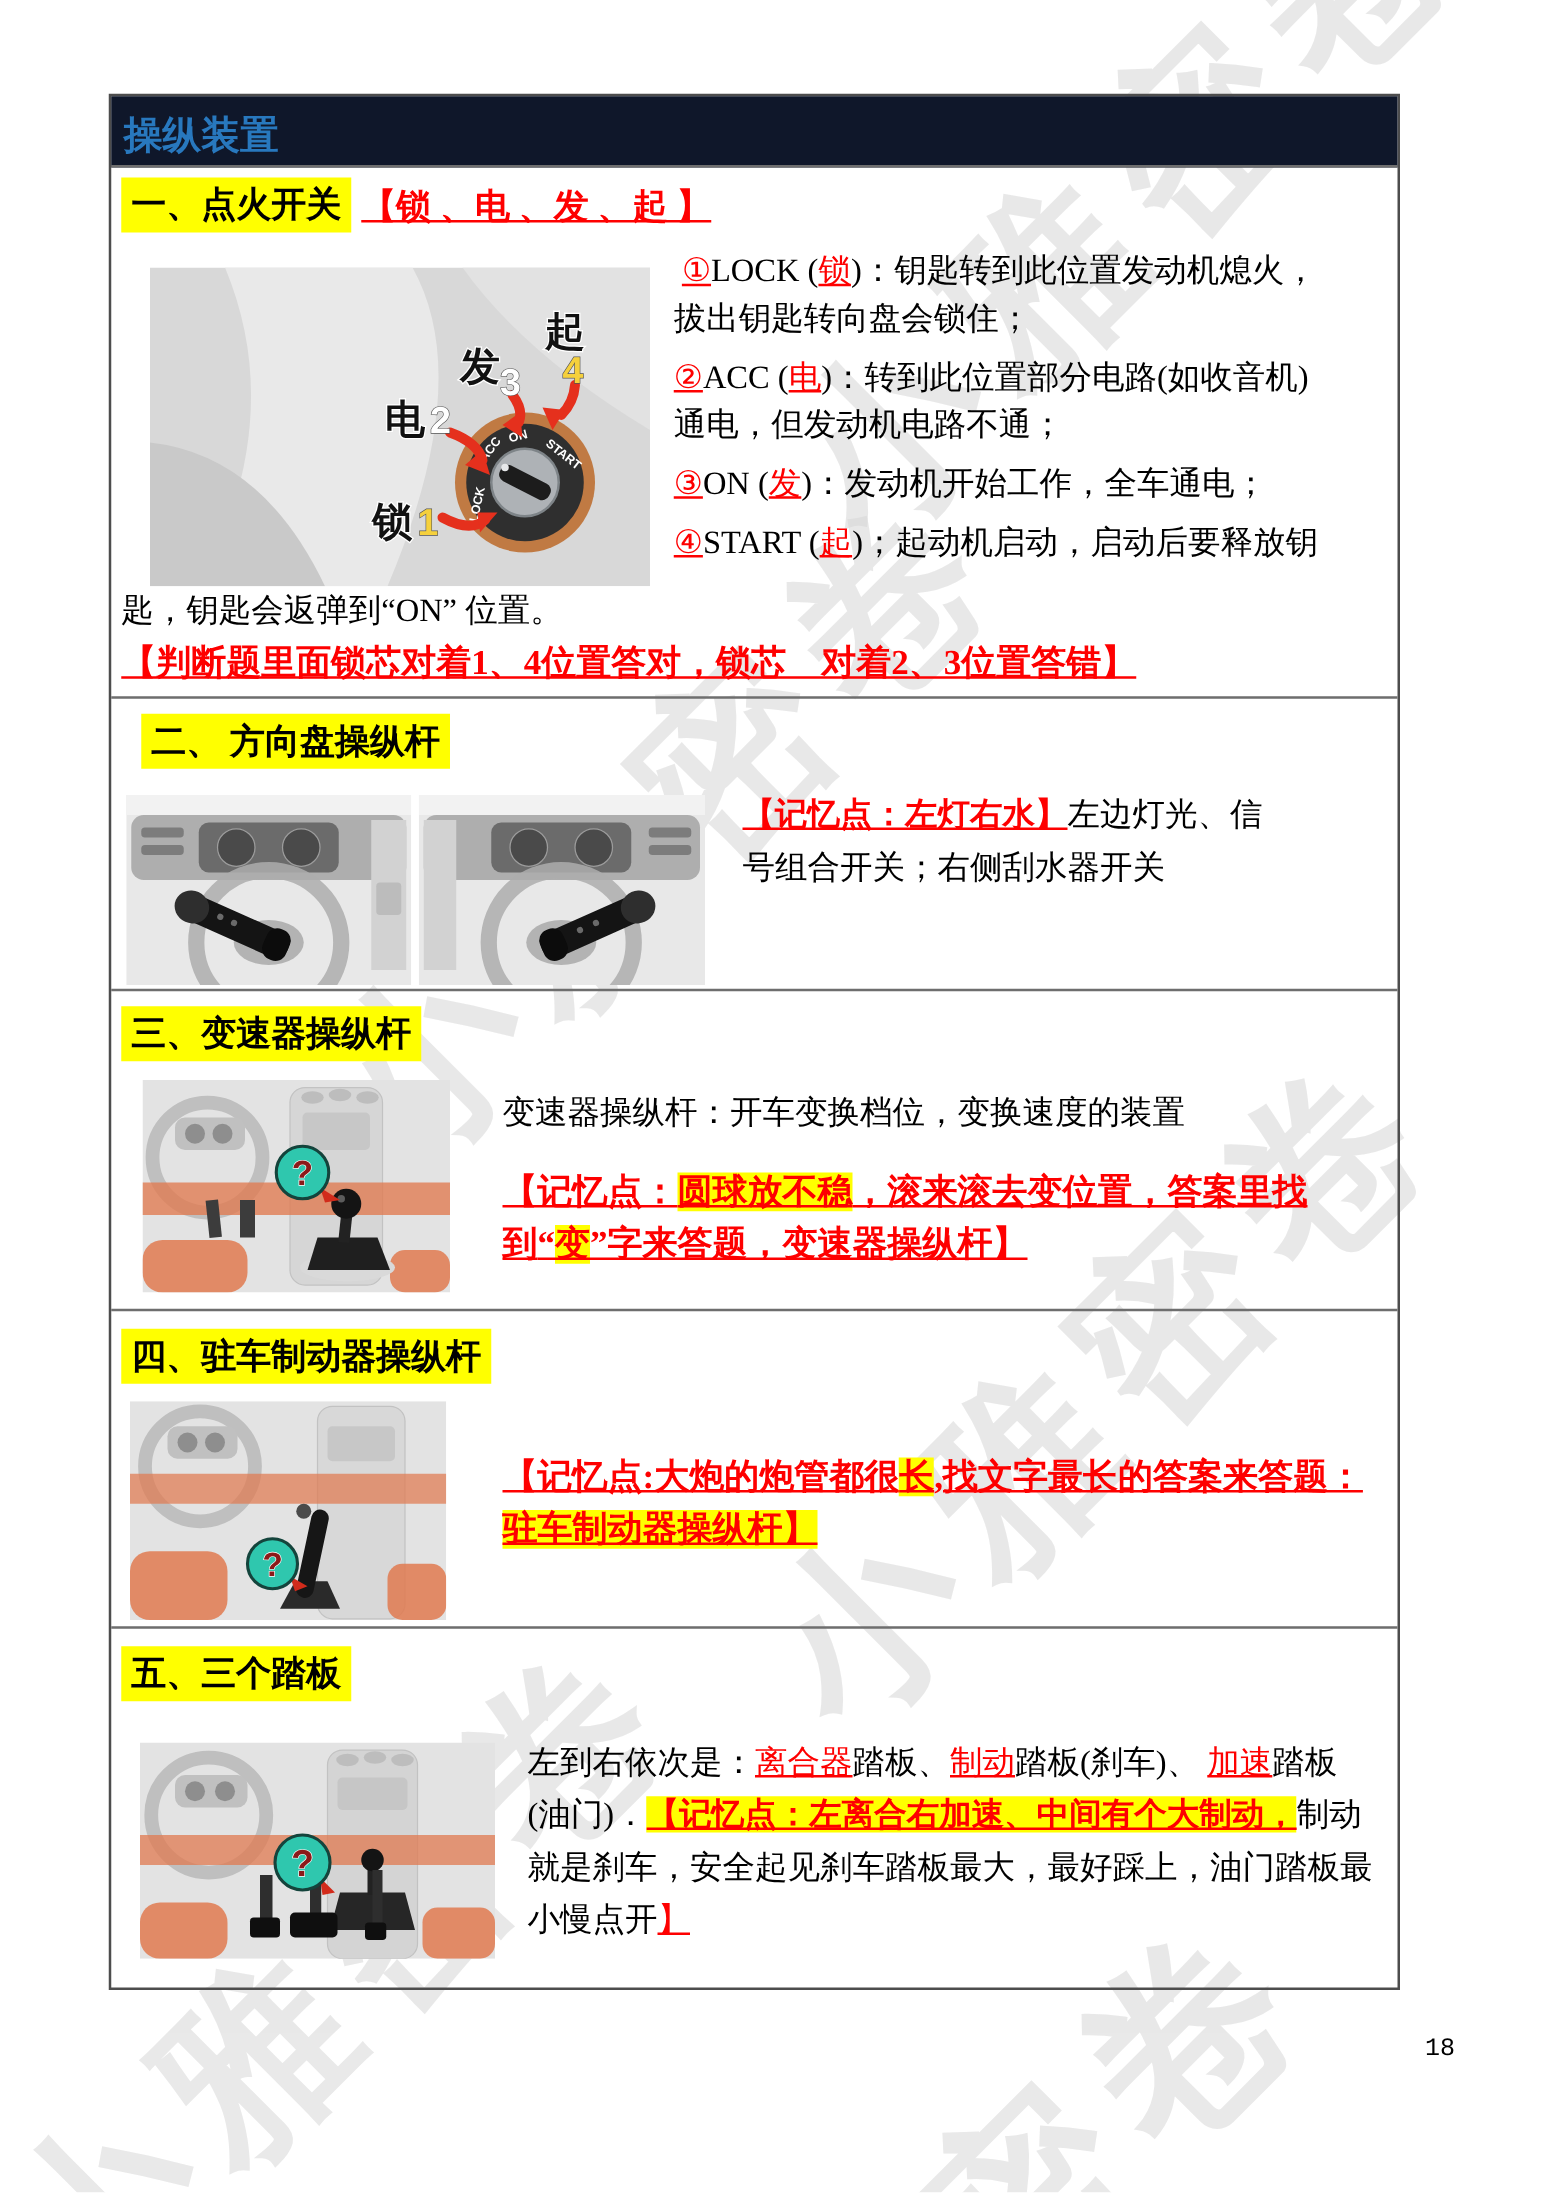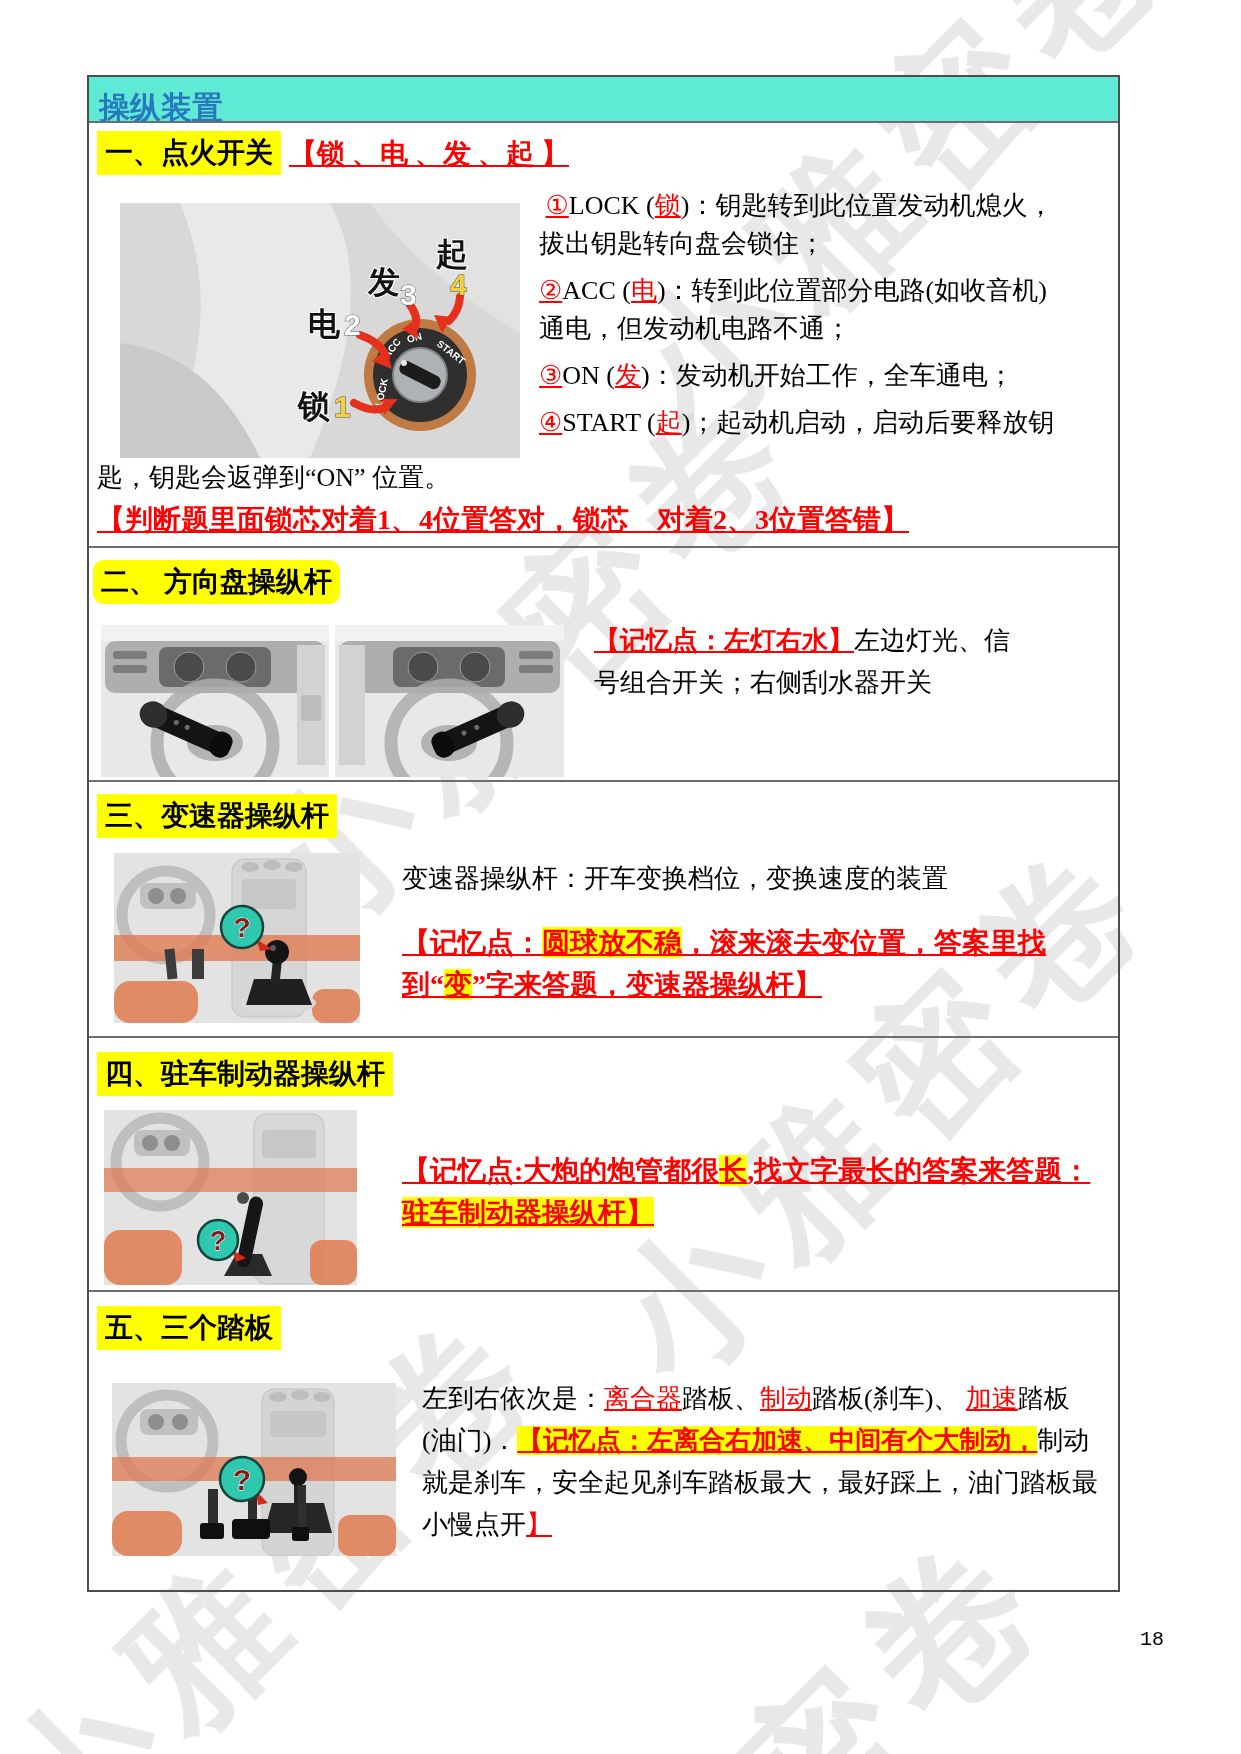--- a/index.html
+++ b/index.html
@@ -6,21 +6,21 @@
   #page{position:relative;width:1241px;height:1754px;background:#ffffff;overflow:hidden;
         font-family:"Liberation Serif","DejaVu Serif",serif;color:#000;}
   
   .wm{position:absolute;white-space:nowrap;color:#d7d7d7;opacity:.55;font-weight:bold;
       letter-spacing:22px;transform:rotate(-45deg);z-index:0;pointer-events:none;}
   
   #frame{position:absolute;left:87px;top:75px;width:1033px;height:1517px;
          border:2px solid #4d4d4d;box-sizing:border-box;z-index:1;}
   .row{position:relative;box-sizing:border-box;border-bottom:2px solid #6e6e6e;}
   .row:last-child{border-bottom:none;}
-  #row-header{height:46px;background:#5eead4;}
+  #row-header{height:57px;background:#0f172a;}
   #row-s1{height:425px;}
   #row-s2{height:234px;}
   #row-s3{height:256px;padding-left:23px;}
   #row-s4{height:254px;}
   #row-s5{height:285px;}
   .doc-title{position:absolute;left:10px;top:10px;font-size:31px;font-weight:bold;color:#2878be;}
   .sec-head{position:absolute;font-size:28px;font-weight:bold;background:#ffff00;color:#000;
             padding:3px 8px;white-space:nowrap;}
   .red{color:#fe0000;text-decoration:underline;}
   .hl{background:#ffff00;}
@@ -112,21 +112,21 @@
         <div>
           <span class="red">④</span><span>START (</span><span class="red">起</span><span>)；起动机启动，启动后要释放钥</span>
         </div>
       </div>
 
       <div class="abs bodytxt" style="left:8px;top:336px;width:1000px;">匙，钥匙会返弹到“ON” 位置。</div>
       <div class="abs memo red" style="left:8px;top:376px;width:1010px;">【判断题里面锁芯对着1、4位置答对，锁芯　对着2、3位置答错】</div>
     </div>
 
     <div class="row" id="row-s2">
-      <div class="sec-head" style="left:4px;top:12px;border-radius:11px;">二、 方向盘操纵杆</div>
+      <div class="sec-head" style="left:24px;top:12px;">二、 方向盘操纵杆</div>
 
       <svg class="imgbox" style="left:12px;top:77px;" width="228" height="152" viewBox="0 0 228 152">
         <rect width="228" height="152" fill="#e8e8e8"></rect>
         <rect width="228" height="16" fill="#f2f2f2"></rect>
         <rect x="4" y="16" width="220" height="52" rx="10" fill="#9b9b9b" opacity=".75"></rect>
         <rect x="12" y="26" width="34" height="8" rx="3" fill="#7c7c7c"></rect>
         <rect x="12" y="40" width="34" height="8" rx="3" fill="#7c7c7c"></rect>
         <rect x="58" y="22" width="112" height="40" rx="8" fill="#6b6b6b"></rect>
         <circle cx="88" cy="42" r="15" fill="#4a4a4a" stroke="#9c9c9c"></circle>
         <circle cx="140" cy="42" r="15" fill="#4a4a4a" stroke="#9c9c9c"></circle>

